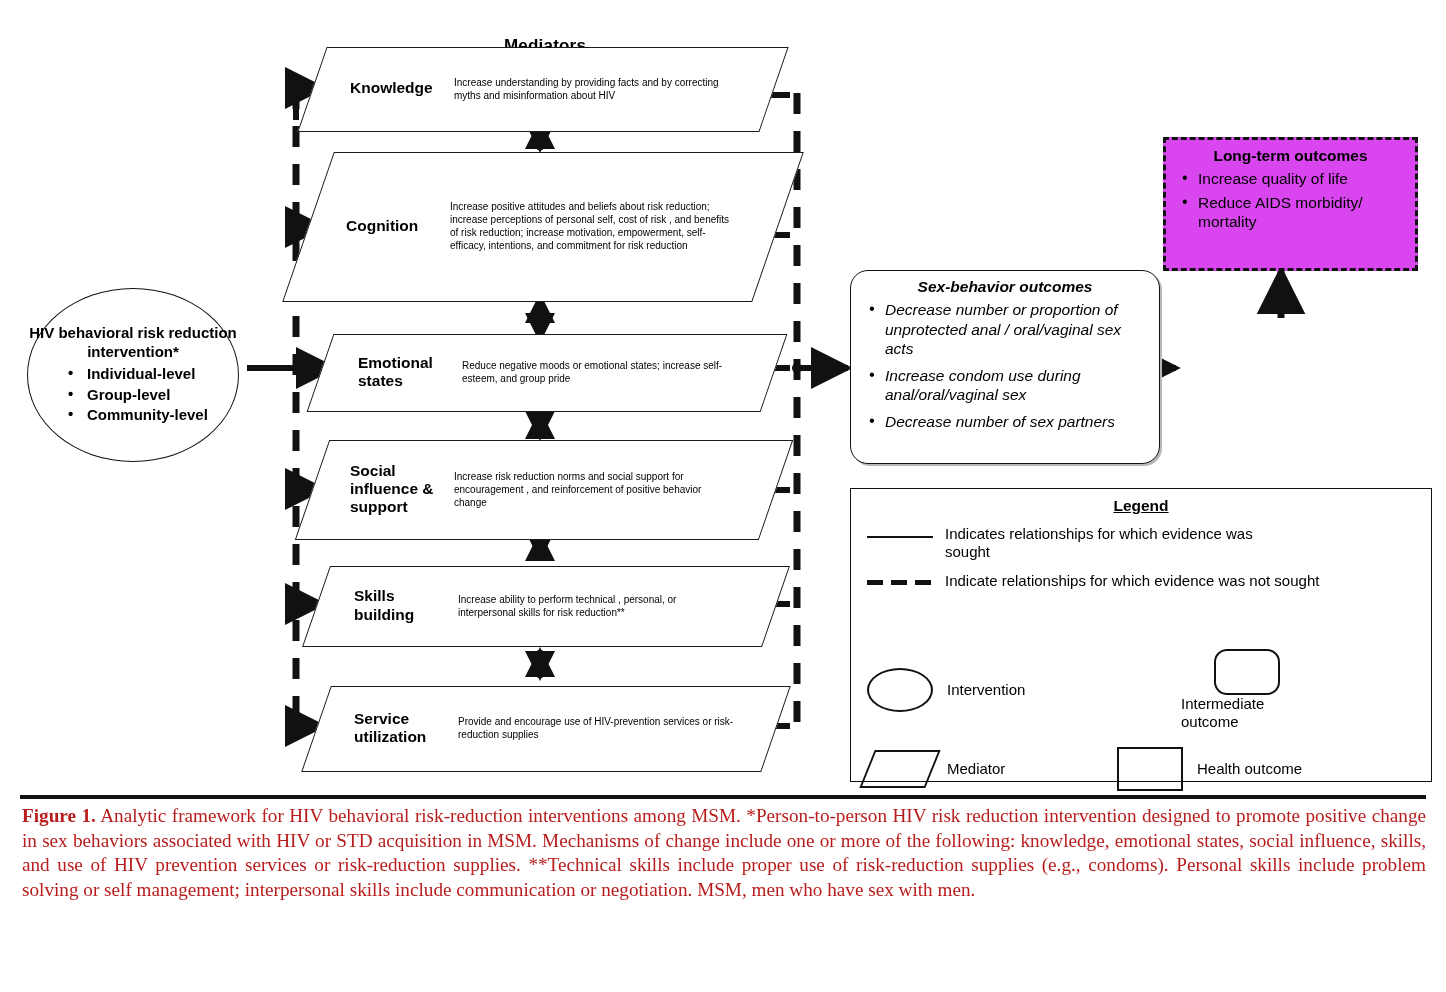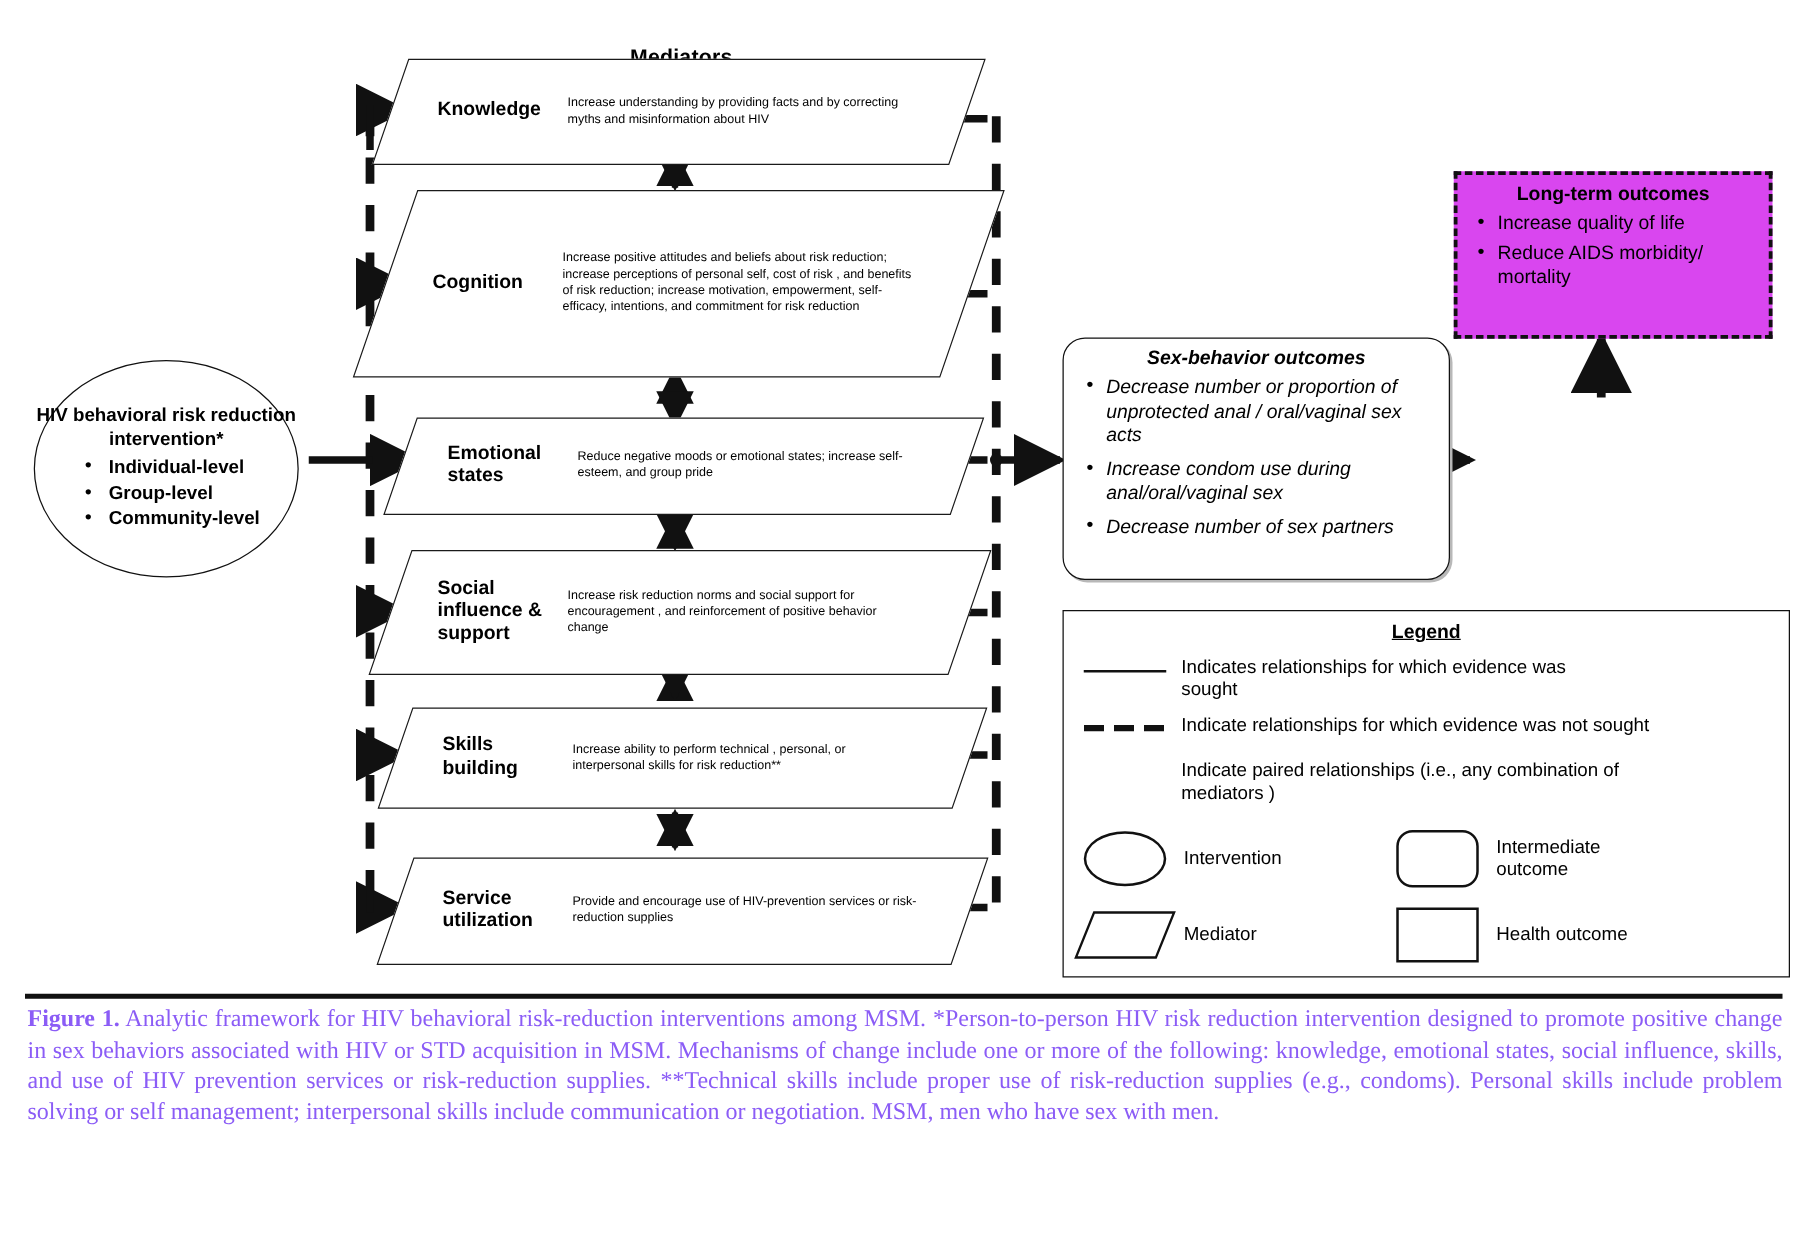--- a/index.html
+++ b/index.html
@@ -109,21 +109,21 @@
   .sh-oval{width:62px;height:40px;border:2px solid #111;border-radius:50%;}
   .sh-para{width:62px;height:34px;border:2px solid #111;transform:skewX(-22deg);}
   .sh-round{width:62px;height:42px;border:2.2px solid #111;border-radius:13px;}
   .sh-rect{width:62px;height:40px;border:2.2px solid #111;}
 
   
   #caprule{position:absolute;left:20px;top:795px;width:1406px;height:4px;background:#111;}
   #caption{
     position:absolute;left:22px;top:804px;width:1404px;
     font-family:"Liberation Serif", serif;
-    font-size:19.2px;line-height:1.285;text-align:justify;color:#8b5cf6;
+    font-size:19.2px;line-height:1.285;text-align:justify;color:#b91c1c;
   }
   #caption b{font-weight:bold;}
 </style>
 </head>
 <body>
 
 <div id="root">
 
   <svg id="wires" viewBox="0 0 1446 992">
     <defs>
@@ -279,29 +279,28 @@
 
     <div class="lrow">
       <div class="lsym">
           <span class="sym-dashed"></span>
         </div>
       <div class="ltxt" style="width:400px;">Indicate relationships for which evidence was not sought</div>
     </div>
 
     <div class="lrow" style="margin-top:14px;">
       <div class="lsym"></div>
-      <div class="ltxt" style="width:360px;">Indicate paired relationships (i.e., any combination of mediators )</div>
     </div>
 
     <div class="shaperow" style="margin-top:20px;">
       <div class="shapecell" style="width:250px;">
         <div class="sh sh-oval"></div>
         <div class="shtxt">Intervention</div>
       </div>
-      <div class="shapecell" style="width:290px;">
+      <div class="shapecell" style="width:290px;flex-direction:column;">
         <div class="sh sh-round"></div>
         <div class="shtxt" style="width:130px;">Intermediate outcome</div>
       </div>
     </div>
 
     <div class="shaperow" style="margin-top:16px;">
       <div class="shapecell" style="width:250px;">
         <div class="sh sh-para"></div>
         <div class="shtxt">Mediator</div>
       </div>

